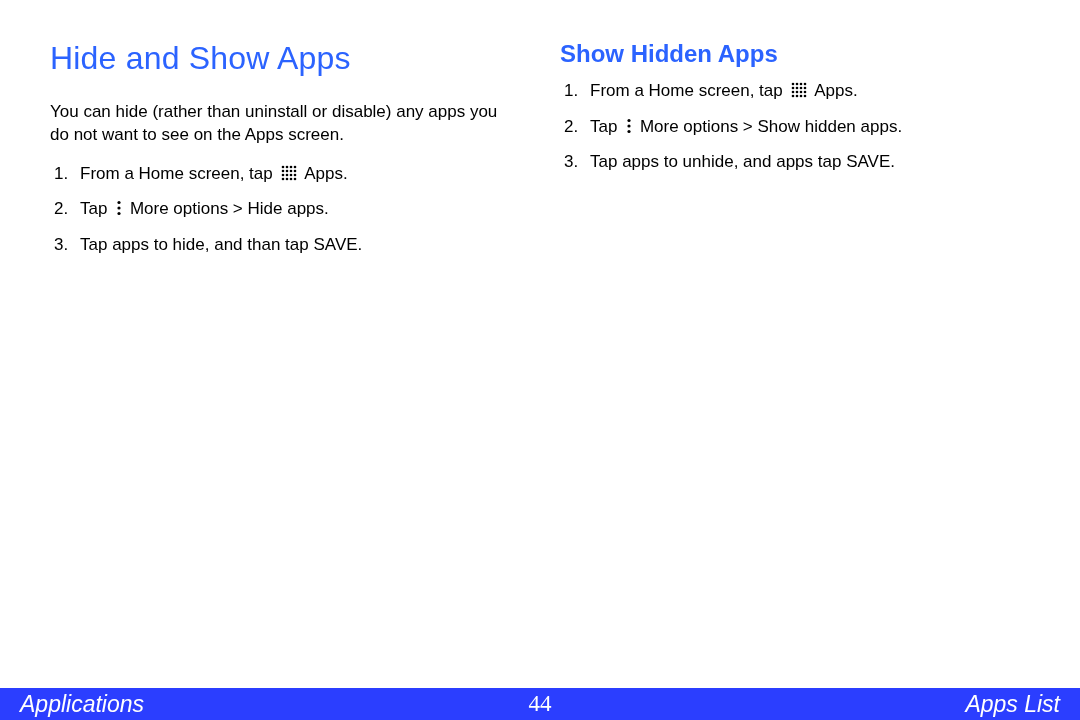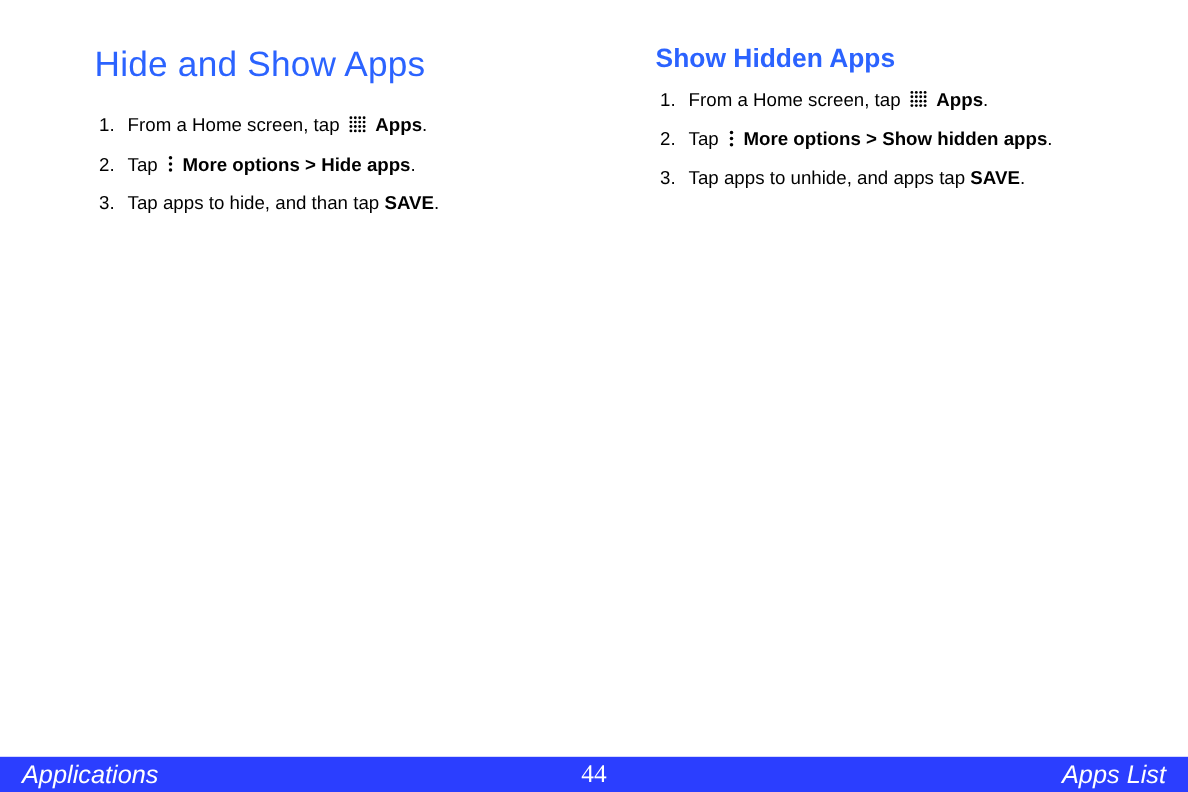--- a/index.html
+++ b/index.html
@@ -1,40 +1,41 @@
 <!DOCTYPE html>
 <html><head>
 <meta charset="utf-8">
 <style>
   * { margin: 0; padding: 0; box-sizing: border-box; }
   html, body { width: 1080px; height: 720px; font-family: Arial, Helvetica, sans-serif; background: #fff; color: #000; }
   .page { position: relative; width: 1080px; height: 720px; padding: 40px 50px 0 50px; }
   .columns { display: flex; gap: 40px; }
-  .col { flex: 1; min-width: 0; margin-left: 36px; }
+  .col { flex: 1; min-width: 0; }
   h1 { color: #2b63ff; font-size: 32px; font-weight: 400; letter-spacing: 0.2px; margin-bottom: 24px; }
   h2 { color: #2b63ff; font-size: 24px; font-weight: 400; margin-bottom: 10px; margin-top: 12px; }
   h2.tight { margin-top: 0; font-weight: bold; }
   p.body { font-size: 17px; line-height: 1.35; margin-bottom: 14px; }
   ol { list-style: none; counter-reset: step; padding-left: 4px; }
   ol li { counter-increment: step; font-size: 17px; line-height: 1.5; margin-bottom: 10px; position: relative; padding-left: 26px; }
   ol li::before { content: counter(step) "."; position: absolute; left: 0; top: 0; }
-  .bold { font-weight: 700; }
+  .bold { font-weight: 400; }
   .icon { display: inline-block; vertical-align: -2px; margin: 0 3px 0 4px; }
   .footer { position: absolute; left: 0; right: 0; bottom: 0; height: 32px; background: #2b3eff; color: #fff; font-style: italic; font-size: 23px; display: flex; align-items: center; padding: 0 20px; }
   .footer .center { position: absolute; left: 50%; transform: translateX(-50%); font-style: normal; font-family: Liberation Serif, serif; }
   .footer .right { margin-left: auto; }
 </style>
 </head>
 <body>
 
 <div class="page">
   <div class="columns">
 
     <div class="col">
       <h1>Hide and Show Apps</h1>
+      <p class="body">You can hide (rather than uninstall or disable) any apps you do not want to see on the Apps screen.</p>
       <ol>
           <li><span>From a Home screen, tap </span><svg class="icon" width="16" height="16" viewBox="0 0 16 16">
               <circle cx="2" cy="2" r="1.3" fill="#000"></circle>
               <circle cx="6" cy="2" r="1.3" fill="#000"></circle>
               <circle cx="10" cy="2" r="1.3" fill="#000"></circle>
               <circle cx="14" cy="2" r="1.3" fill="#000"></circle>
               <circle cx="2" cy="6" r="1.3" fill="#000"></circle>
               <circle cx="6" cy="6" r="1.3" fill="#000"></circle>
               <circle cx="10" cy="6" r="1.3" fill="#000"></circle>
               <circle cx="14" cy="6" r="1.3" fill="#000"></circle>

